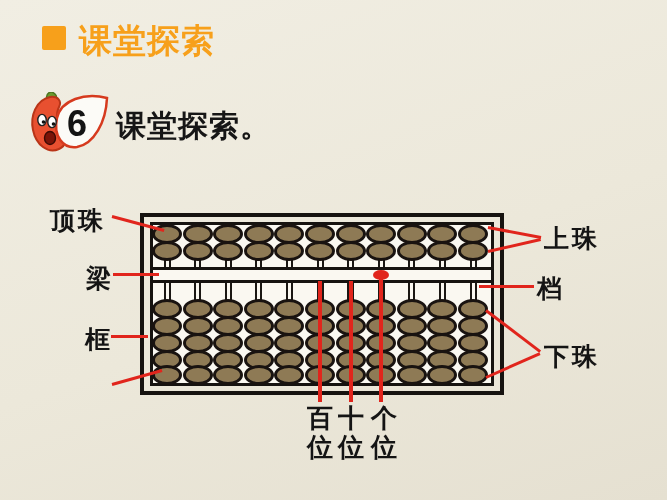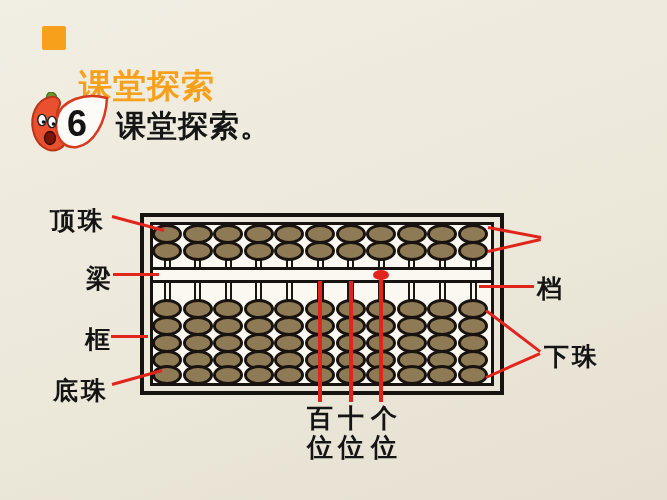--- a/index.html
+++ b/index.html
@@ -4,21 +4,21 @@
 <style>
   html,body{margin:0;padding:0;}
   body{font-family:"Liberation Sans","DejaVu Sans",sans-serif;}
   .stage{
     position:relative;width:667px;height:500px;overflow:hidden;
     background:linear-gradient(160deg,#F1EEE3 0%,#ECE8DA 55%,#E5E0D1 100%);
   }
   .abs{position:absolute;}
   
   .bullet{left:42px;top:26px;width:24px;height:24px;background:#F7A01B;border-radius:2px;}
-  .section-title{left:79px;top:19px;font-size:33px;font-weight:bold;color:#F7A01B;letter-spacing:1px;white-space:nowrap;margin-top:45px;}
+  .section-title{left:79px;top:19px;font-size:33px;font-weight:bold;color:#F7A01B;letter-spacing:1px;white-space:nowrap;}
   
   .badge{left:25px;top:92px;width:92px;height:66px;}
   .badge svg{position:absolute;left:0;top:0;}
   .ex-num{left:62px;top:103px;width:30px;text-align:center;font-size:36px;font-weight:bold;color:#141414;}
   .ex-title{left:116px;top:106px;font-size:30px;font-weight:bold;color:#161616;letter-spacing:1px;white-space:nowrap;}
   
   .lbl{font-weight:bold;color:#141414;font-size:25px;letter-spacing:3px;white-space:nowrap;}
   .vlbl{font-weight:bold;color:#141414;font-size:26px;width:28px;line-height:29px;text-align:center;word-break:break-all;}
   
 </style>
@@ -153,22 +153,22 @@
       <div style="position: absolute; left: 488px; top: 225.5px; width: 53.9351px; height: 3px; background: rgb(225, 37, 28); transform-origin: 0px 50%; transform: rotate(10.6849deg); z-index: 6;"></div>
       <div style="position: absolute; left: 488px; top: 249.5px; width: 54.3415px; height: 3px; background: rgb(225, 37, 28); transform-origin: 0px 50%; transform: rotate(-12.7575deg); z-index: 6;"></div>
       <div style="position: absolute; left: 479px; top: 284.5px; width: 55px; height: 3px; background: rgb(225, 37, 28); transform-origin: 0px 50%; transform: rotate(0deg); z-index: 6;"></div>
       <div style="position: absolute; left: 486px; top: 308.5px; width: 67.8012px; height: 3px; background: rgb(225, 37, 28); transform-origin: 0px 50%; transform: rotate(37.2079deg); z-index: 6;"></div>
       <div style="position: absolute; left: 486px; top: 375.5px; width: 59.0931px; height: 3px; background: rgb(225, 37, 28); transform-origin: 0px 50%; transform: rotate(-23.9625deg); z-index: 6;"></div>
     </div>
 
   <div class="abs lbl" style="left:50px;top:204px;">顶珠</div>
   <div class="abs lbl" style="left:86px;top:262px;">梁</div>
   <div class="abs lbl" style="left:85px;top:323px;">框</div>
-  <div class="abs lbl" style="left:53px;top:374px;">底珠</div>
 
+  <div class="abs lbl" style="left:544px;top:222px;">上珠</div>
   <div class="abs lbl" style="left:537px;top:272px;">档</div>
   <div class="abs vlbl" style="left:306px;top:404px;">百位</div>
 
   <div class="abs lbl" style="left:544px;top:340px;">下珠</div>
   <div class="abs vlbl" style="left:370px;top:404px;">个位</div>
   <div class="abs vlbl" style="left:337px;top:404px;">十位</div>
 
 </div>
 
 </body></html>

